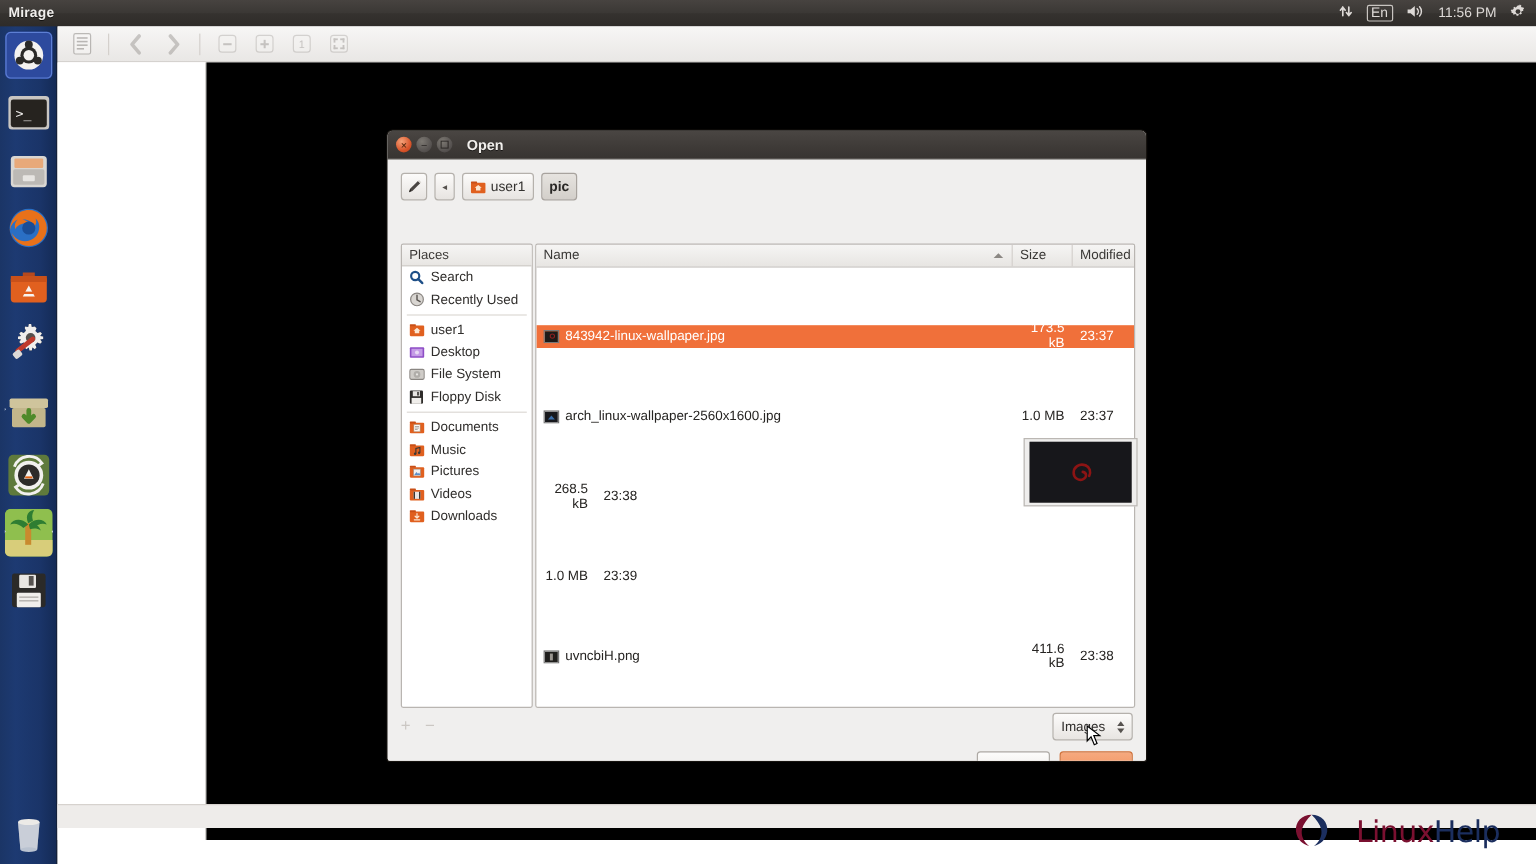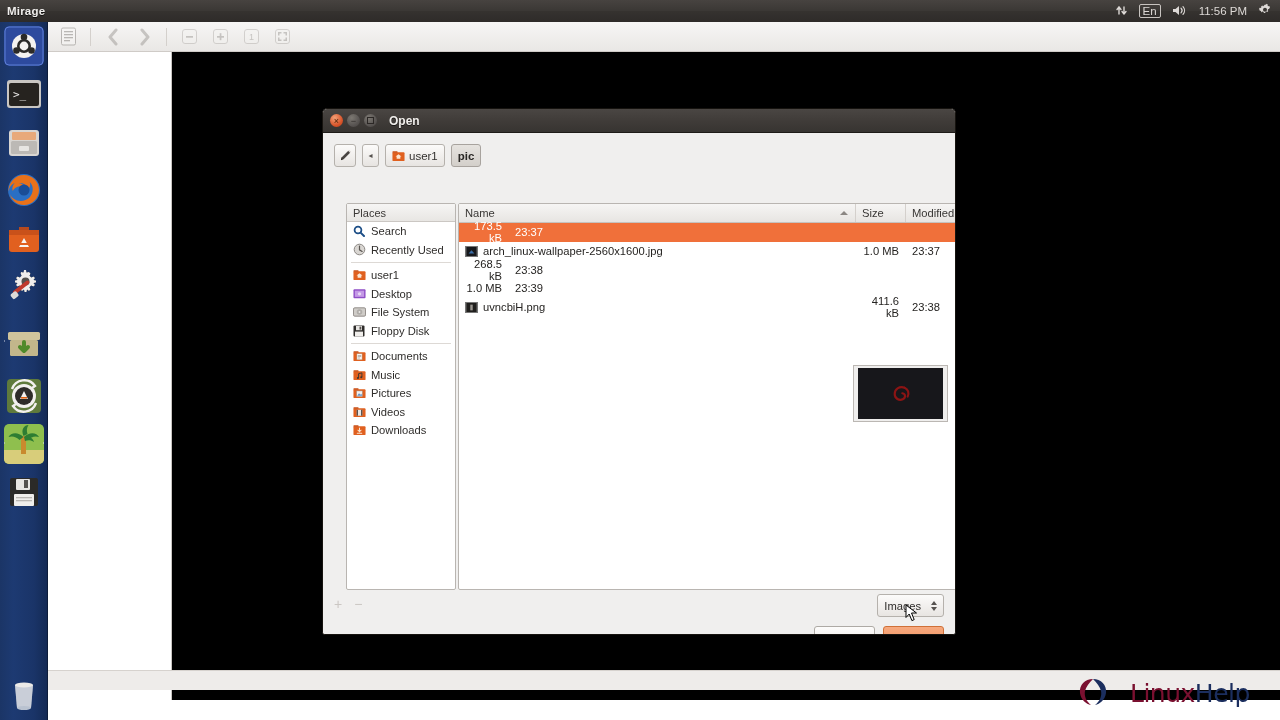--- a/index.html
+++ b/index.html
@@ -105,38 +105,38 @@
   .pb-pencil { width: 22px; padding: 0; }
   .pb-arrow { width: 17px; padding: 0; color: #55514e; font-size: 8px; }
   .pb-crumb { gap: 4px; }
   .pb-crumb.active {
     background: linear-gradient(to bottom, #e6e3df, #d3cfca);
     border-color: #a8a39e; font-weight: bold; color: #2a2826;
   }
   .home-ico { width: 13px; height: 12px; display: block; }
 
   
-  .panes { position: absolute; left: 23px; top: 70px; width: 612px; height: 387px; display: flex; gap: 2px; }
+  .panes { position: absolute; left: 11px; top: 70px; width: 612px; height: 387px; display: flex; gap: 2px; }
   .places-pane {
     width: 110px; height: 387px; background: #fff;
     border: 1px solid #b9b5b1; border-radius: 2px; overflow: hidden;
   }
   .places-head {
     height: 18px; background: linear-gradient(to bottom, #f6f5f4, #e8e6e3);
     border-bottom: 1px solid #cbc7c3; font-size: 11px; color: #3b3836;
     display: flex; align-items: center; padding-left: 6px;
   }
   .place-row { height: 18.5px; display: flex; align-items: center; gap: 5px; padding-left: 5px; font-size: 11.2px; color: #2f2d2b; }
   .place-row .pico { width: 14px; height: 14px; display: flex; align-items: center; justify-content: center; flex: 0 0 14px; }
   .place-sep { height: 1px; background: #ddd9d5; margin: 3px 4px; }
 
   .files-pane {
     flex: 1; height: 387px; background: #fff;
     border: 1px solid #b9b5b1; border-radius: 2px; overflow: hidden;
-    display: flex; flex-direction: column;
+    display: flex; flex-direction: column; gap: 48px;
   }
   .fhead { height: 19px; display: flex; background: linear-gradient(to bottom, #f6f5f4, #e7e5e2); border-bottom: 1px solid #c6c2be; }
   .fhead div {
     font-size: 11.2px; color: #393735; display: flex; align-items: center; padding-left: 6px;
     border-right: 1px solid #d4d0cc; position: relative;
   }
   .fh-name { flex: 1; }
   .fh-size { width: 50px; }
   .fh-mod  { width: 51px; border-right: none !important; text-align: center; }
   .sort-arrow {
@@ -562,20 +562,27 @@
           <div class="fhead">
             <div class="fh-name">
               <span>Name</span>
               <span class="sort-arrow"></span>
             </div>
             <div class="fh-size">Size</div>
             <div class="fh-mod">Modified</div>
           </div>
 
           <div class="frow sel">
+            <div class="fc-name">
+              <svg class="thumb" viewBox="0 0 13 11">
+                  <rect width="13" height="11" fill="#1c1a18"></rect>
+                  <circle cx="7.5" cy="5" r="2.2" fill="none" stroke="#8a2020" stroke-width="1.1"></circle>
+                </svg>
+              <span>843942-linux-wallpaper.jpg</span>
+            </div>
             <div class="fc-size">173.5 kB</div>
             <div class="fc-mod">23:37</div>
           </div>
 
           <div class="frow">
             <div class="fc-name">
               <svg class="thumb" viewBox="0 0 13 11">
                   <rect width="13" height="11" fill="#17181c"></rect>
                   <path d="M3 8l3.5-4 3.5 4z" fill="#3b6ea8"></path>
                 </svg>

